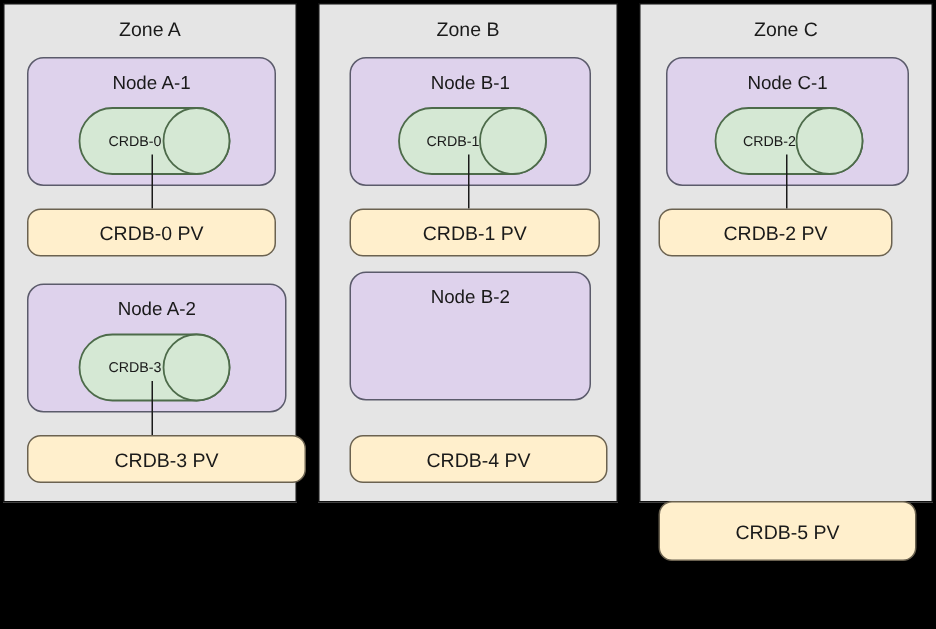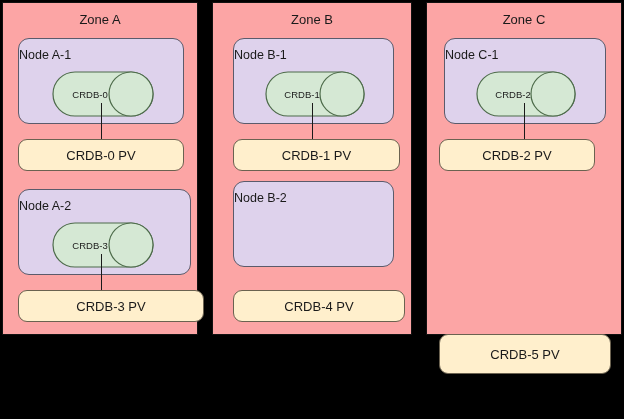--- a/index.html
+++ b/index.html
@@ -21,21 +21,21 @@
     left: 0;
     top: 0;
     width: 624px;
     height: 419px;
     background: #000000;
   }
 
   
   .zone {
     position: absolute;
-    background: #fca5a5;
+    background: #e5e5e5;
     border: 1px solid #111111;
     box-sizing: border-box;
   }
   .zone-title {
     position: absolute;
     left: 0;
     right: 0;
     top: 10px;
     text-align: center;
     font-size: 13px;
@@ -50,20 +50,21 @@
     background: #ded2ec;
     border: 1px solid #5b5b6b;
     border-radius: 11px;
     box-sizing: border-box;
   }
   .node-title {
     position: absolute;
     left: 0;
     right: 0;
     top: 9px;
+    text-align: center;
     font-size: 12.5px;
     color: #1a1a1a;
     line-height: 14px;
     white-space: nowrap;
   }
 
   
   .cyl {
     position: absolute;
   }

